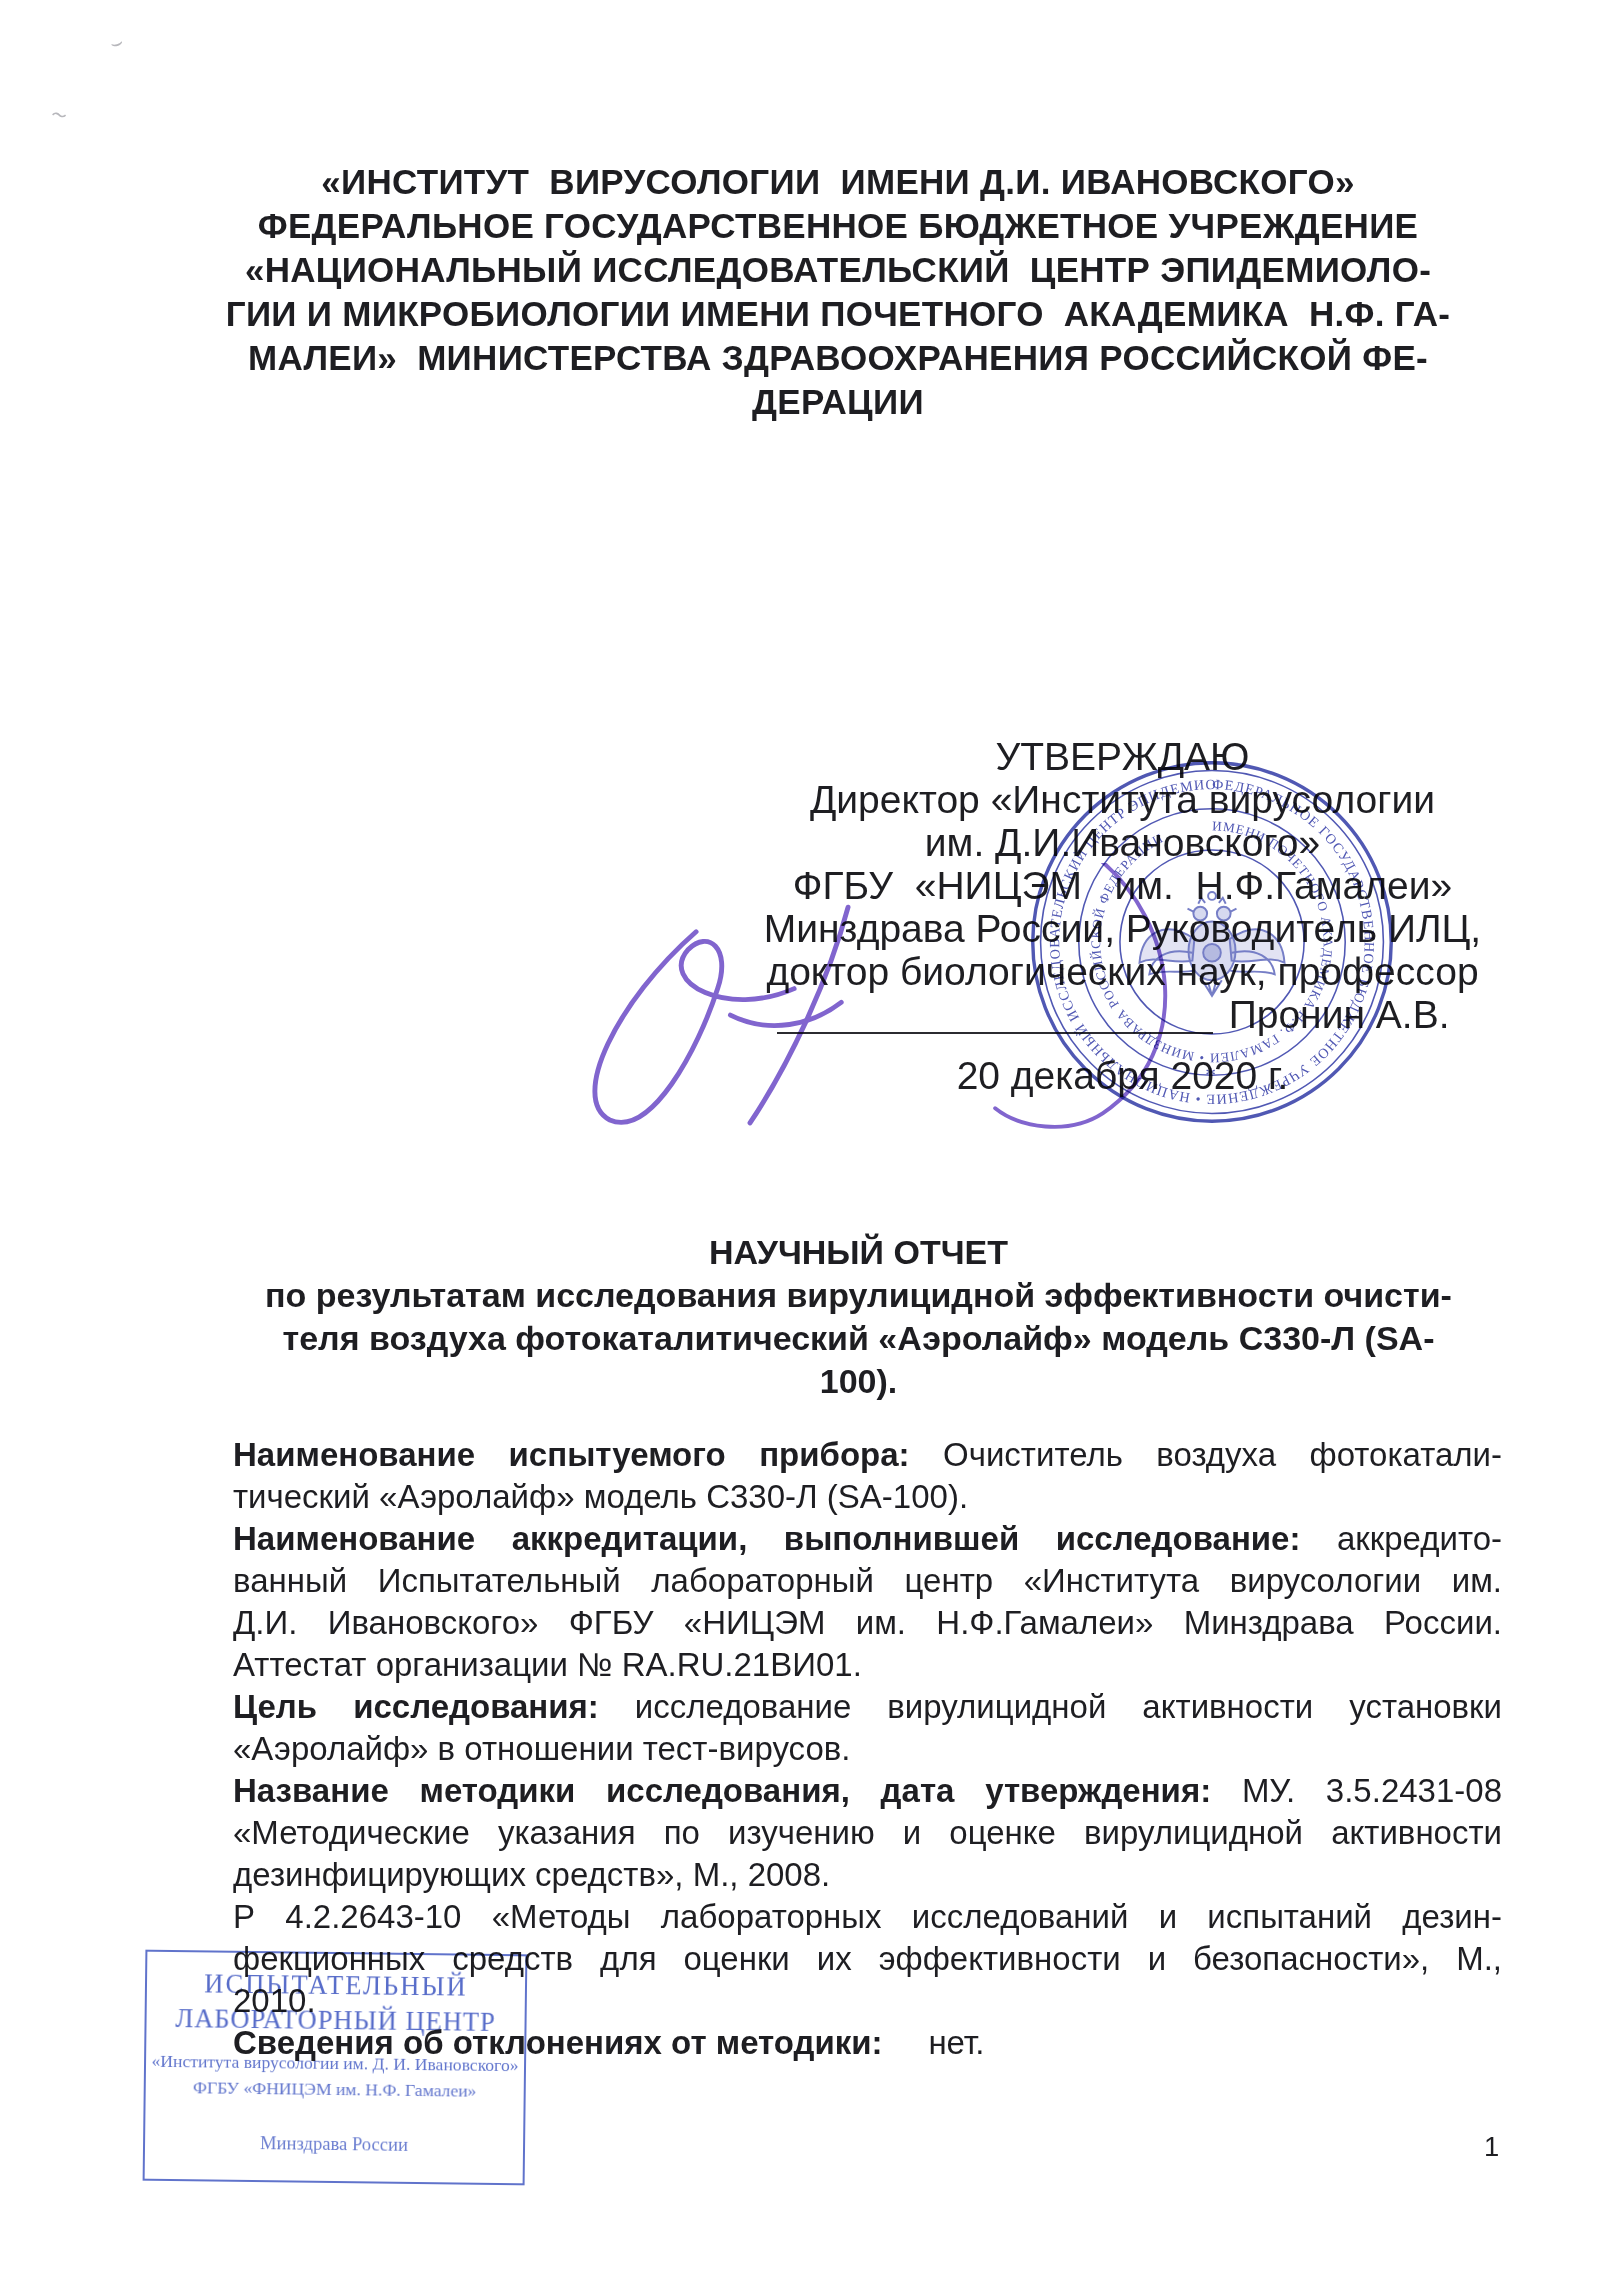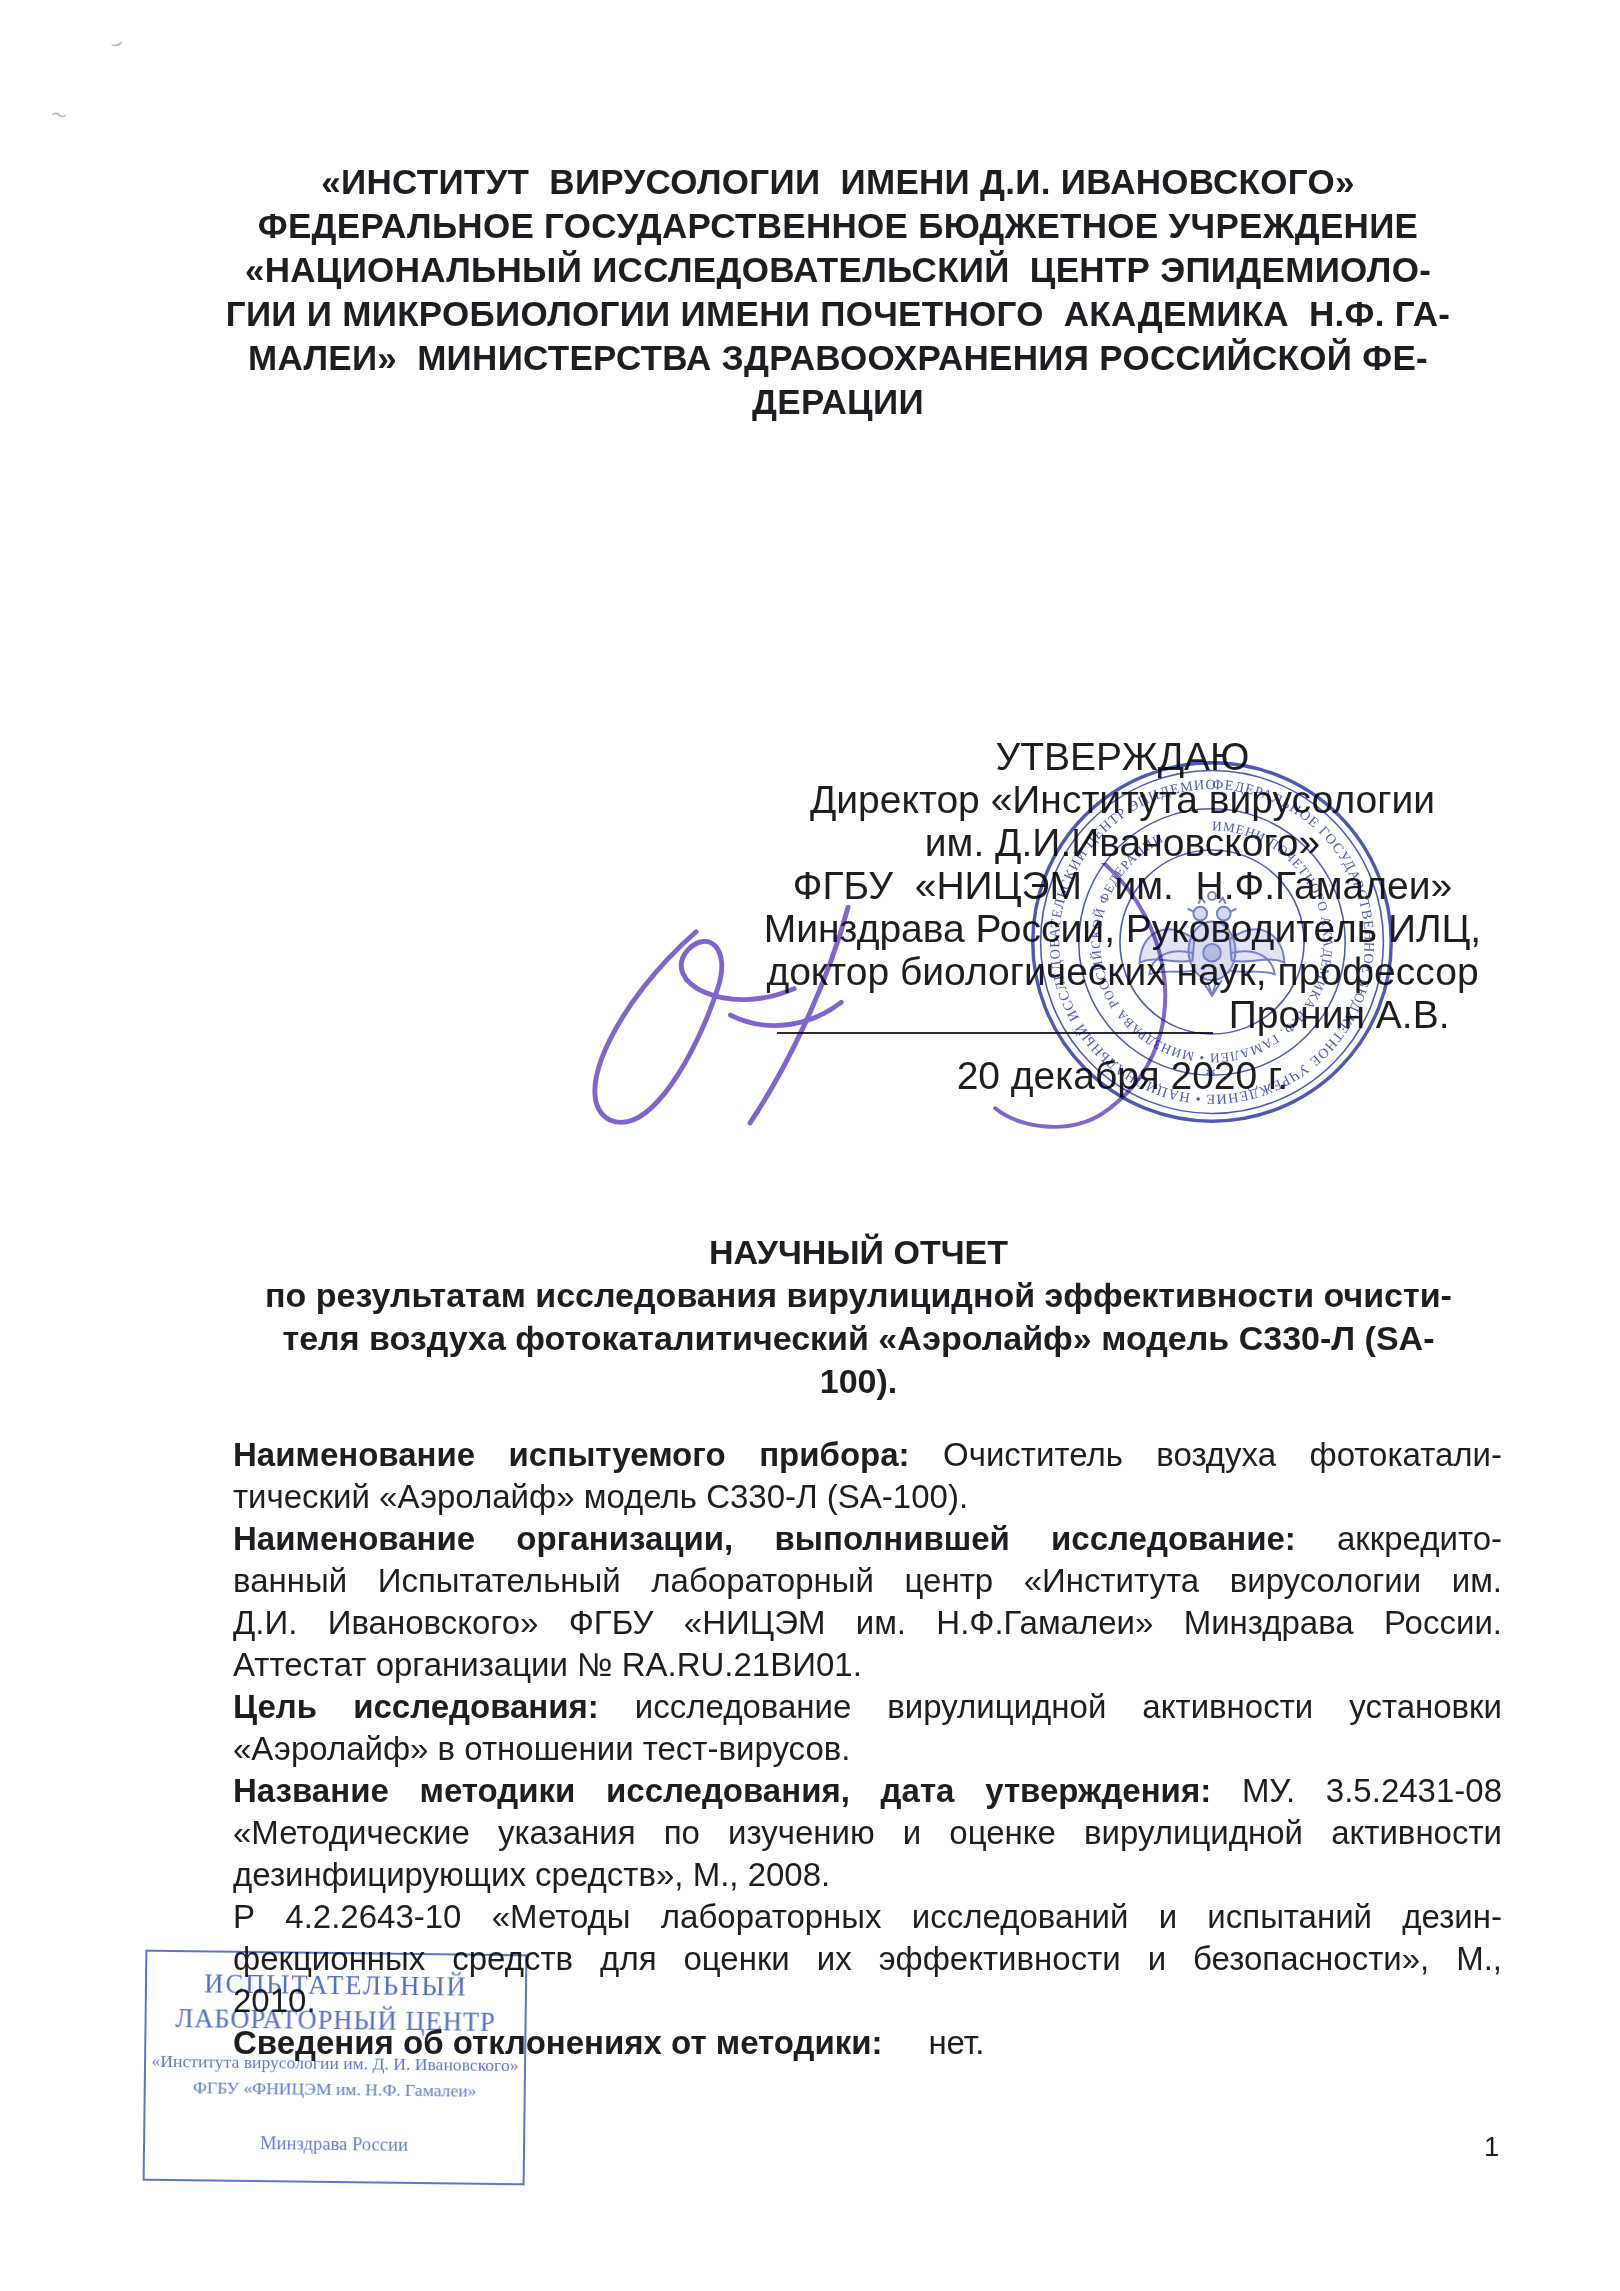--- a/index.html
+++ b/index.html
@@ -108,21 +108,21 @@
   <div class="title">
     <div class="tline">НАУЧНЫЙ ОТЧЕТ</div>
     <div class="tline">по результатам исследования вирулицидной эффективности очисти-</div>
     <div class="tline">теля воздуха фотокаталитический «Аэролайф» модель С330-Л (SA-</div>
     <div class="tline">100).</div>
   </div>
 
   <div class="bodytext">
     <div class="bl j"><span class="lead">Наименование испытуемого прибора:</span><span> Очиститель воздуха фотокатали-</span></div>
     <div class="bl"><span>тический «Аэролайф» модель С330-Л (SA-100).</span></div>
-    <div class="bl j"><span class="lead">Наименование организации, выполнившей исследование:</span><span> аккредито-</span></div>
+    <div class="bl j"><span class="lead">Наименование аккредитации, выполнившей исследование:</span><span> аккредито-</span></div>
     <div class="bl j"><span>ванный Испытательный лабораторный центр «Института вирусологии им.</span></div>
     <div class="bl j"><span>Д.И. Ивановского» ФГБУ «НИЦЭМ им. Н.Ф.Гамалеи» Минздрава России.</span></div>
     <div class="bl"><span>Аттестат организации № RA.RU.21ВИ01.</span></div>
     <div class="bl j"><span class="lead">Цель исследования:</span><span> исследование вирулицидной активности установки</span></div>
     <div class="bl"><span>«Аэролайф» в отношении тест-вирусов.</span></div>
     <div class="bl j"><span class="lead">Название методики исследования, дата утверждения:</span><span> МУ. 3.5.2431-08</span></div>
     <div class="bl j"><span>«Методические указания по изучению и оценке вирулицидной активности</span></div>
     <div class="bl"><span>дезинфицирующих средств», М., 2008.</span></div>
     <div class="bl j"><span>Р 4.2.2643-10 «Методы лабораторных исследований и испытаний дезин-</span></div>
     <div class="bl j"><span>фекционных средств для оценки их эффективности и безопасности», М.,</span></div>

